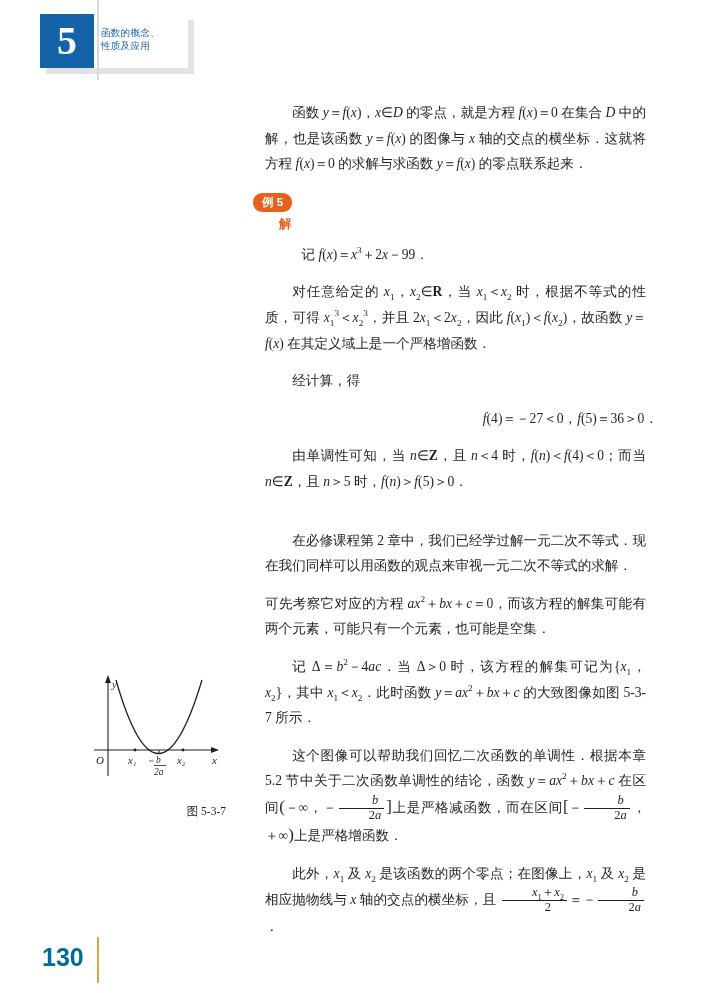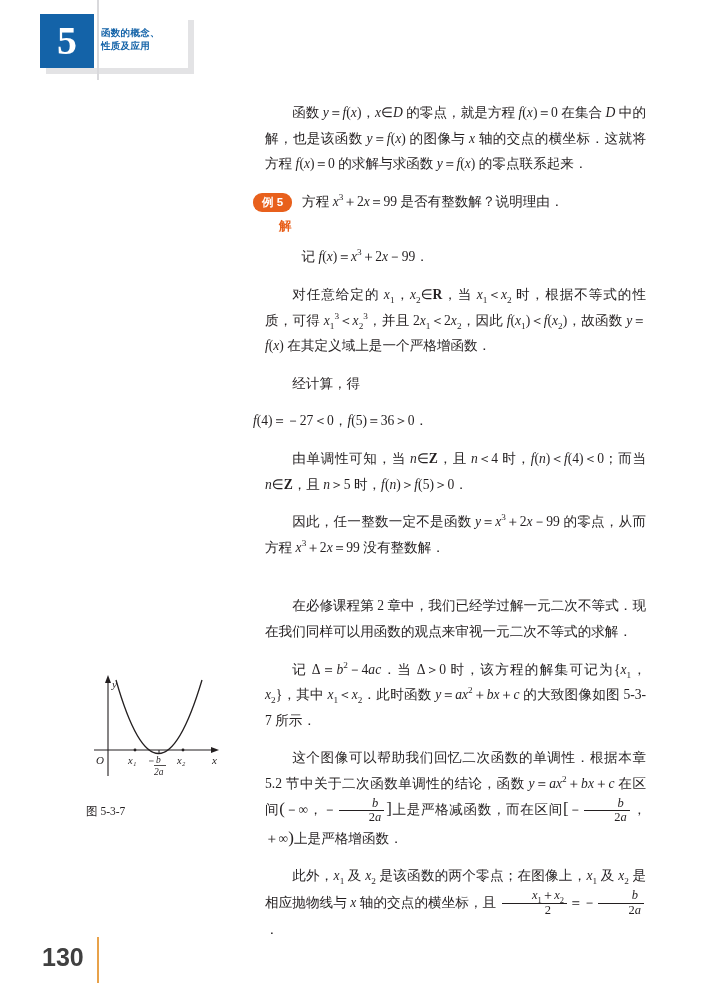--- a/index.html
+++ b/index.html
@@ -49,21 +49,21 @@
   .chapter-tab .title-box {
     position: absolute;
     left: 54px;
     top: 0;
     width: 94px;
     height: 54px;
     background: #ffffff;
     color: #1463a8;
     font-family: "Liberation Sans", sans-serif;
     font-size: 9.5px;
-    font-weight: bold;
+    font-weight: normal;
     line-height: 13px;
     padding: 12px 0 0 7px;
     box-sizing: border-box;
     letter-spacing: 0.3px;
   }
 
   
   .side-rule {
     position: absolute;
     left: 97px;
@@ -84,21 +84,21 @@
     text-align: justify;
   }
   .para {
     margin: 12px;
     text-indent: 2em;
   }
   .para.noindent { text-indent: 0; }
   .gap-md { height: 9px; }
 
   .centered {
-    text-align: left;
+    text-align: right;
     text-indent: 0;
     margin: 2px 0;
   }
 
   
   .example-line {
     display: flex;
     align-items: flex-start;
     margin-top: 0;
   }
@@ -155,42 +155,42 @@
   .frac .den { display: block; border-top: 1px solid #231f20; padding: 0 3px; }
 
   
   .figure {
     position: absolute;
     left: 86px;
     top: 672px;
     width: 140px;
   }
   .fig-caption {
-    text-align: left;
+    text-align: right;
     font-size: 11.5px;
     margin-top: 6px;
     font-family: "Liberation Serif", serif;
   }
 
   
   .footer {
     position: absolute;
     left: 0;
     bottom: 0;
     width: 702px;
     height: 56px;
   }
   .page-number {
     position: absolute;
     left: 42px;
     top: 6px;
     font-family: "Liberation Sans", sans-serif;
     font-size: 25px;
     font-weight: bold;
-    color: #404040;
+    color: #0369a1;
   }
   .footer-rule {
     position: absolute;
     left: 97px;
     top: 0;
     width: 2px;
     height: 46px;
     background: #e8a24a;
   }
 </style>
@@ -208,23 +208,20 @@
 <div class="side-rule"></div>
 
 <div class="text-col">
 
   <p class="para">
     函数 <i>y</i>＝<i>f</i>(<i>x</i>)，<i>x</i>∈<i>D</i> 的零点，就是方程 <i>f</i>(<i>x</i>)＝0 在集合 <i>D</i> 中的解，也是该函数 <i>y</i>＝<i>f</i>(<i>x</i>) 的图像与 <i>x</i> 轴的交点的横坐标．这就将方程 <i>f</i>(<i>x</i>)＝0 的求解与求函数 <i>y</i>＝<i>f</i>(<i>x</i>) 的零点联系起来．
   </p>
 
   <div class="example-line">
     <span class="ex-badge">例 5</span>
-    <span class="ex-text">
-      方程 <i>x</i><sup>3</sup>＋2<i>x</i>＝99 是否有整数解？说明理由．
-    </span>
   </div>
 
   <div class="solve-line">
     <span class="solve-label">解</span>
     <span class="solve-text">
       记 <i>f</i>(<i>x</i>)＝<i>x</i><sup>3</sup>＋2<i>x</i>－99．
     </span>
   </div>
 
   <p class="para">
@@ -234,31 +231,31 @@
   <p class="para">经计算，得</p>
 
   <p class="centered">
     <i>f</i>(4)＝－27＜0，<i>f</i>(5)＝36＞0．
   </p>
 
   <p class="para">
     由单调性可知，当 <i>n</i>∈<span class="bf">Z</span>，且 <i>n</i>＜4 时，<i>f</i>(<i>n</i>)＜<i>f</i>(4)＜0；而当 <i>n</i>∈<span class="bf">Z</span>，且 <i>n</i>＞5 时，<i>f</i>(<i>n</i>)＞<i>f</i>(5)＞0．
   </p>
 
-  <p class="para">
-    因此，任一整数一定不是函数 <i>y</i>＝<i>x</i><sup>3</sup>＋2<i>x</i>－99 的零点，从而方程 <i>x</i><sup>3</sup>＋2<i>x</i>＝99 没有整数解．
-  </p>
 
   <div class="gap-md"></div>
 
 
   <p class="para">在必修课程第 2 章中，我们已经学过解一元二次不等式．现在我们同样可以用函数的观点来审视一元二次不等式的求解．</p>
 
 
 
+  <p class="para noindent">
+    可先考察它对应的方程 <i>ax</i><sup>2</sup>＋<i>bx</i>＋<i>c</i>＝0，而该方程的解集可能有两个元素，可能只有一个元素，也可能是空集．
+  </p>
 
   <p class="para">
     记 Δ＝<i>b</i><sup>2</sup>－4<i>ac</i>．当 Δ＞0 时，该方程的解集可记为{<i>x</i><sub>1</sub>，<i>x</i><sub>2</sub>}，其中 <i>x</i><sub>1</sub>＜<i>x</i><sub>2</sub>．此时函数 <i>y</i>＝<i>ax</i><sup>2</sup>＋<i>bx</i>＋<i>c</i> 的大致图像如图 5-3-7 所示．
   </p>
 
   <p class="para">
     这个图像可以帮助我们回忆二次函数的单调性．根据本章 5.2 节中关于二次函数单调性的结论，函数 <i>y</i>＝<i>ax</i><sup>2</sup>＋<i>bx</i>＋<i>c</i> 在区间<span style="font-size:1.25em;">(</span>－∞，－<span class="frac"><span class="num"><i>b</i></span><span class="den">2<i>a</i></span></span><span style="font-size:1.25em;">]</span>上是严格减函数，而在区间<span style="font-size:1.25em;">[</span>－<span class="frac"><span class="num"><i>b</i></span><span class="den">2<i>a</i></span></span>，＋∞<span style="font-size:1.25em;">)</span>上是严格增函数．
   </p>
 
   <p class="para">

